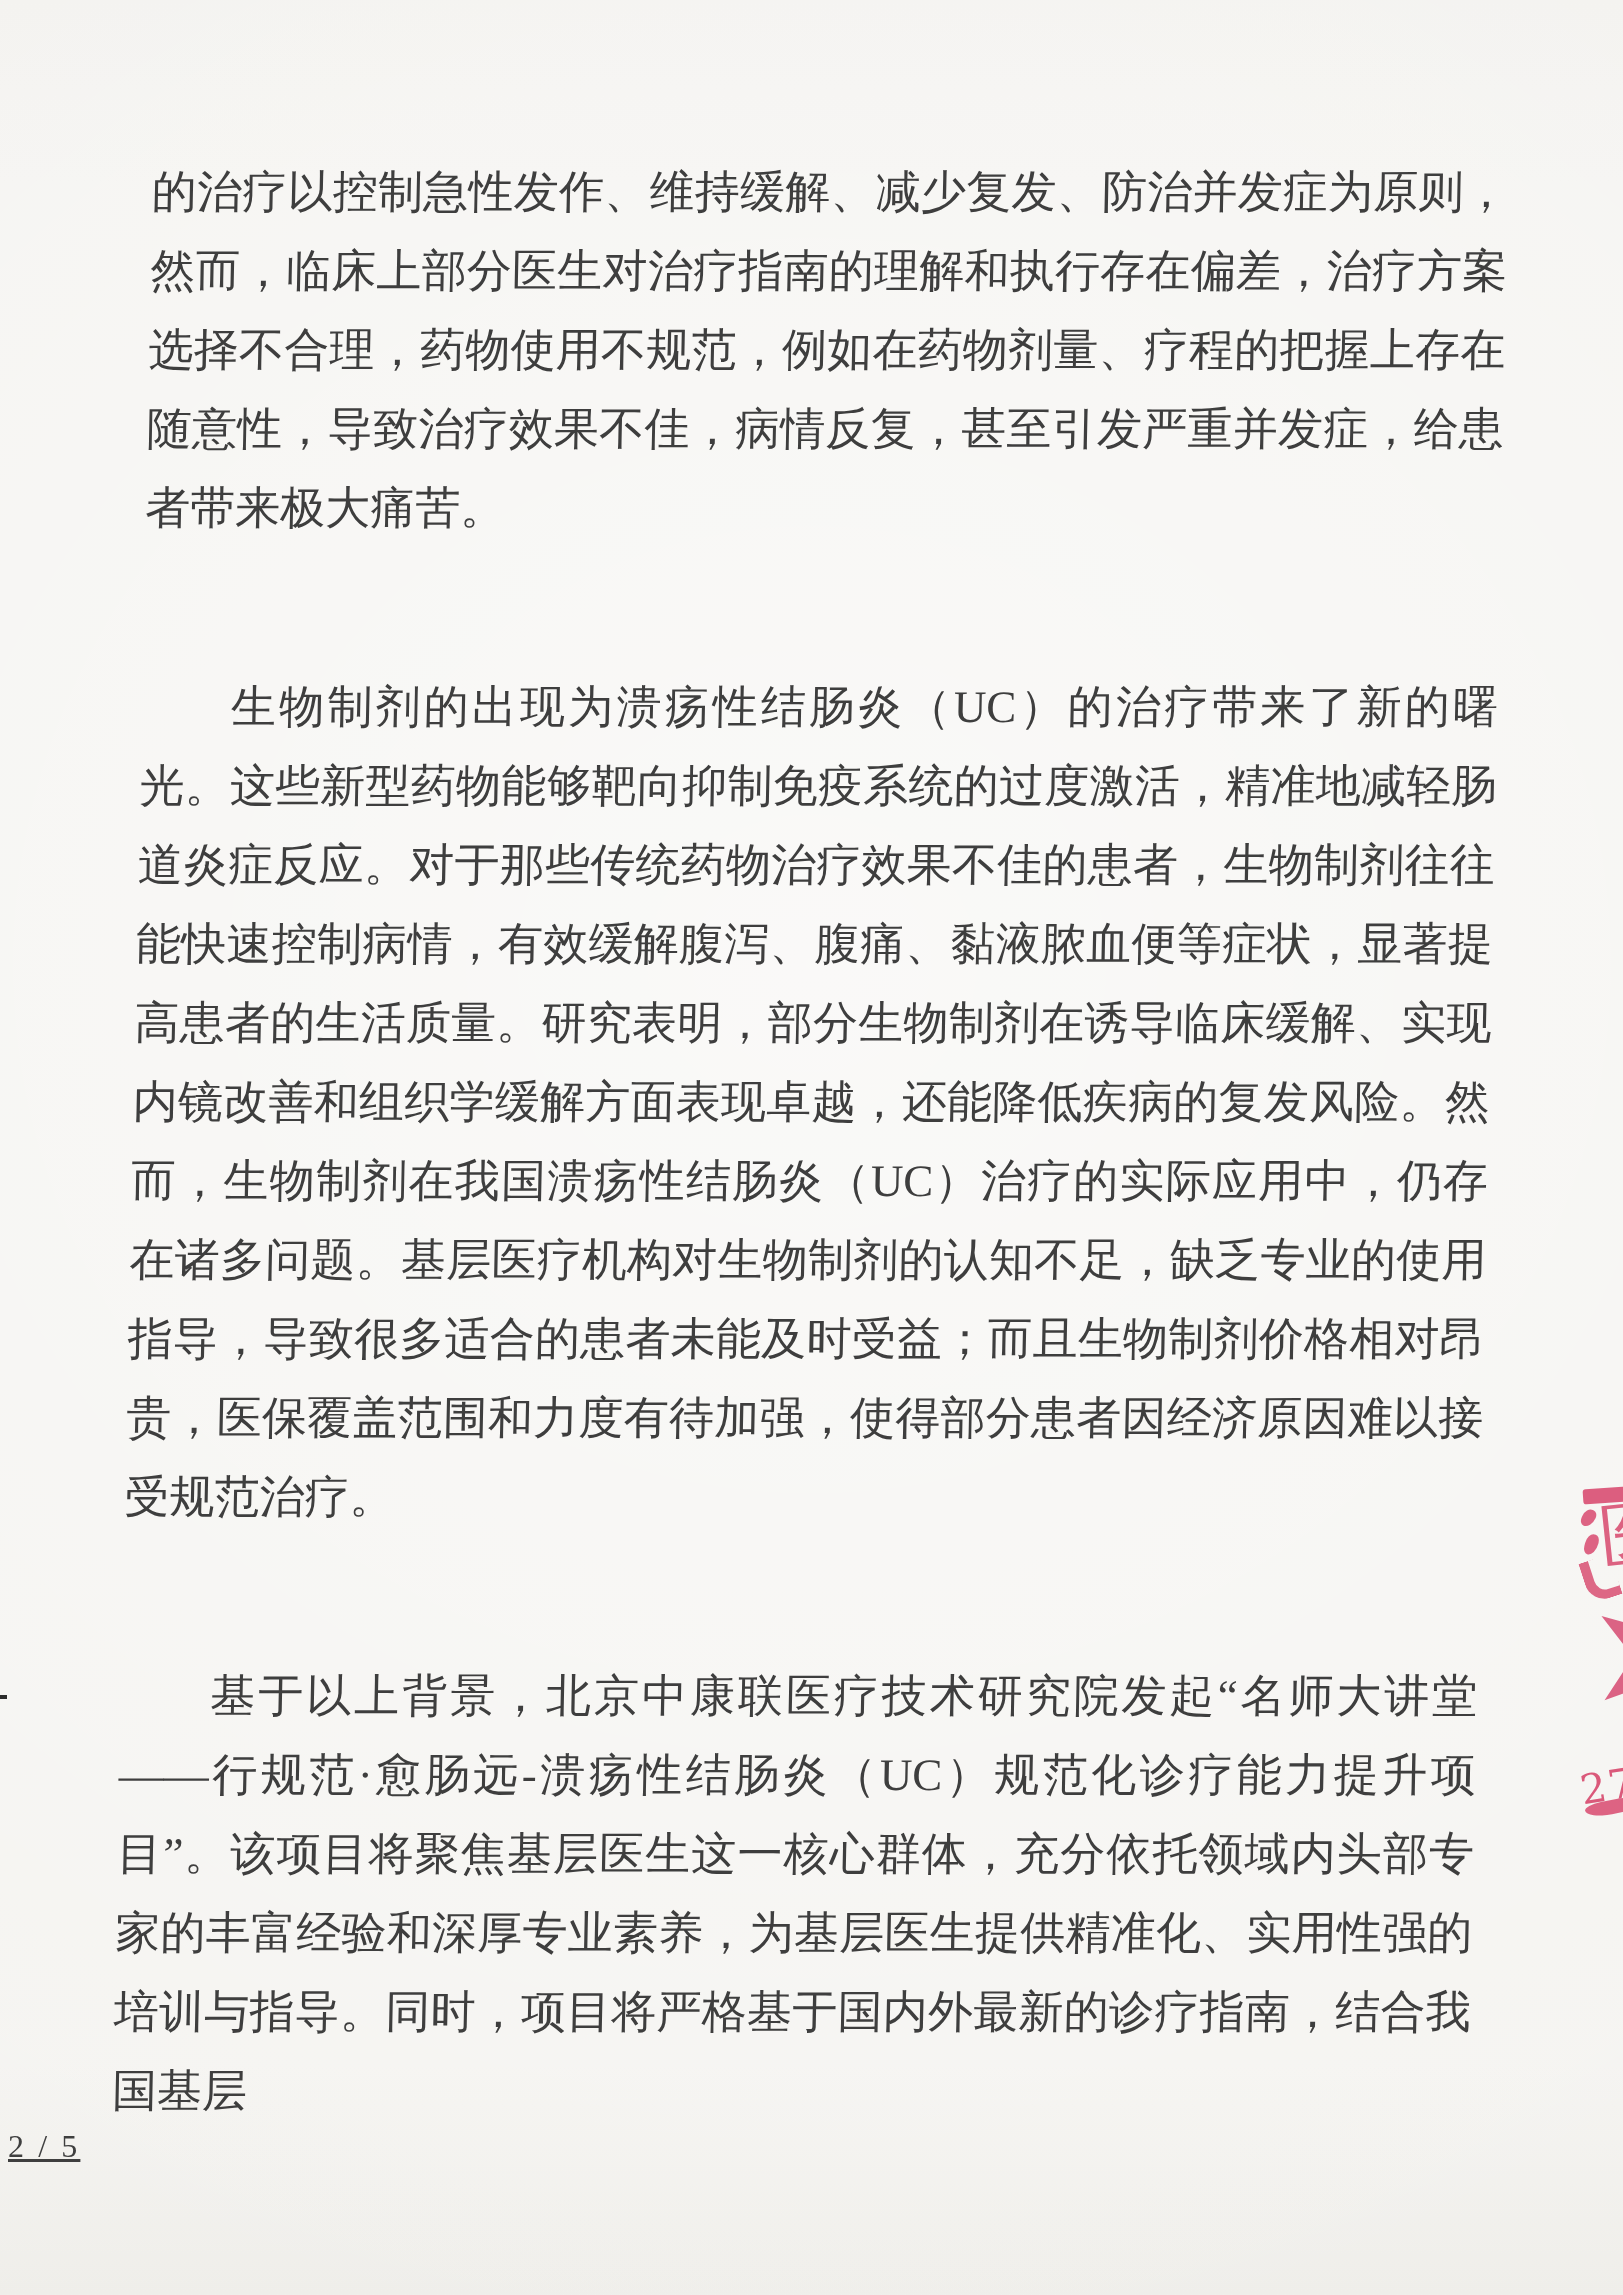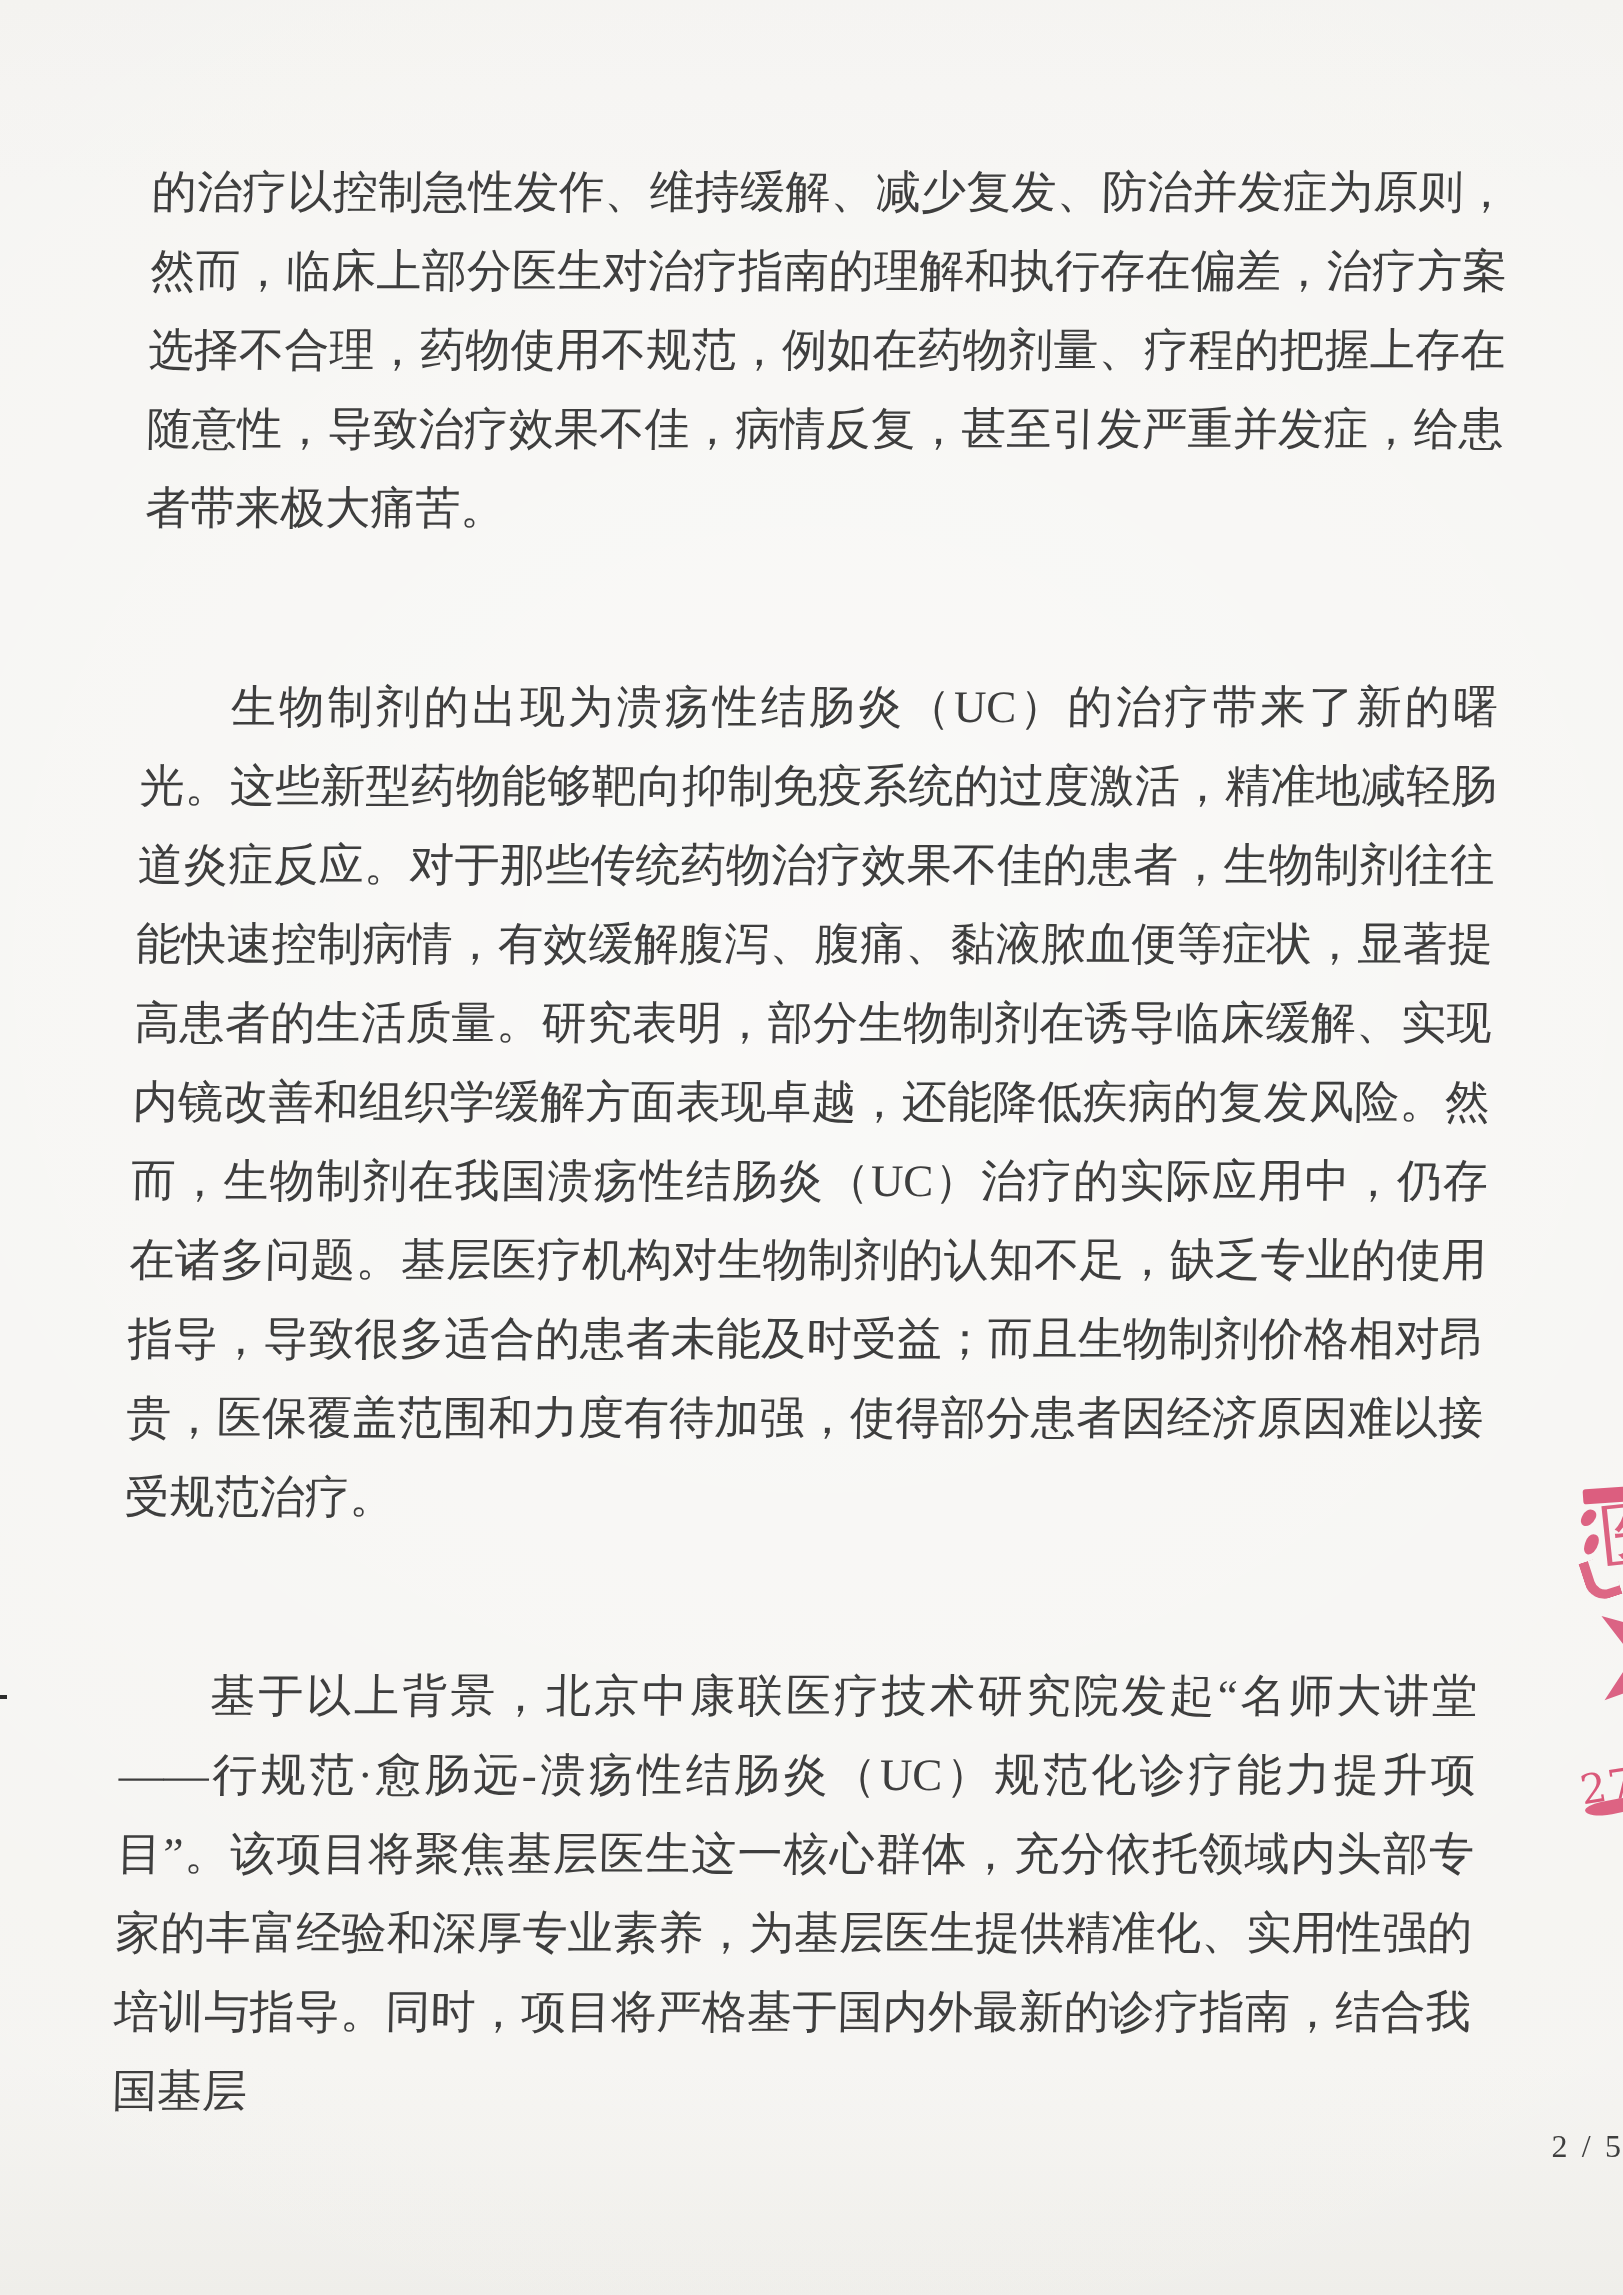--- a/index.html
+++ b/index.html
@@ -28,25 +28,26 @@
     letter-spacing:0px;
     transform:skewX(-1.2deg);
     word-break:break-all;
   }
   .para{margin:0 0 120px 0; text-align:justify;}
   .para:last-child{margin-bottom:0;}
   .para.indent{text-indent:2em;}
   
   .page-number{
     position:absolute;
-    left:0; right:0; top:2128px;
-    text-align:right;
+    left:8px; right:0; top:2128px;
+    text-align:left;
     font-size:32px;
     color:#3f3f3f;
     letter-spacing:3.1px;
+    text-decoration:underline;
   }
   
   .stamp{position:absolute; inset:0; pointer-events:none;}
   .stamp-bar{
     position:absolute; left:1583px; top:1488px;
     width:43px; height:15.4px;
     background:#d8496e; opacity:.88;
     transform:rotate(-4deg);
     border-radius:3.1px;
   }

